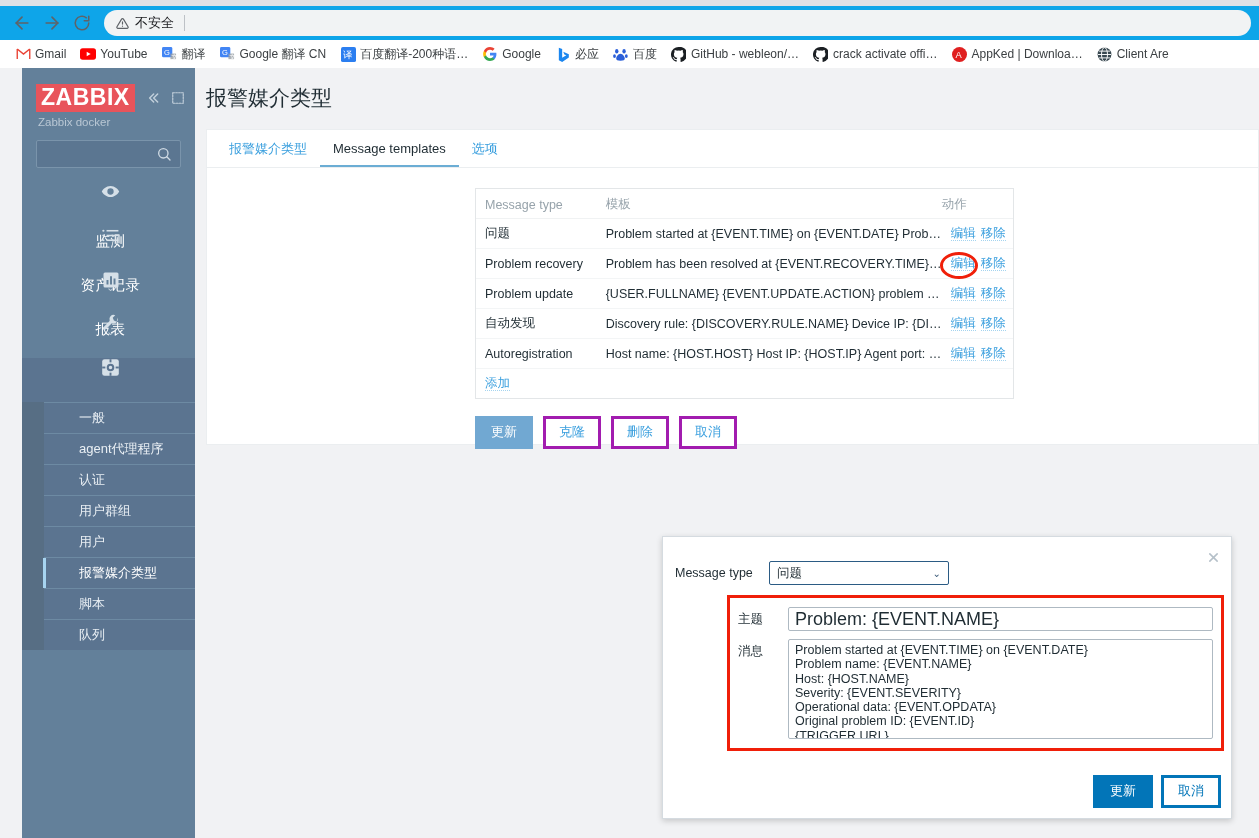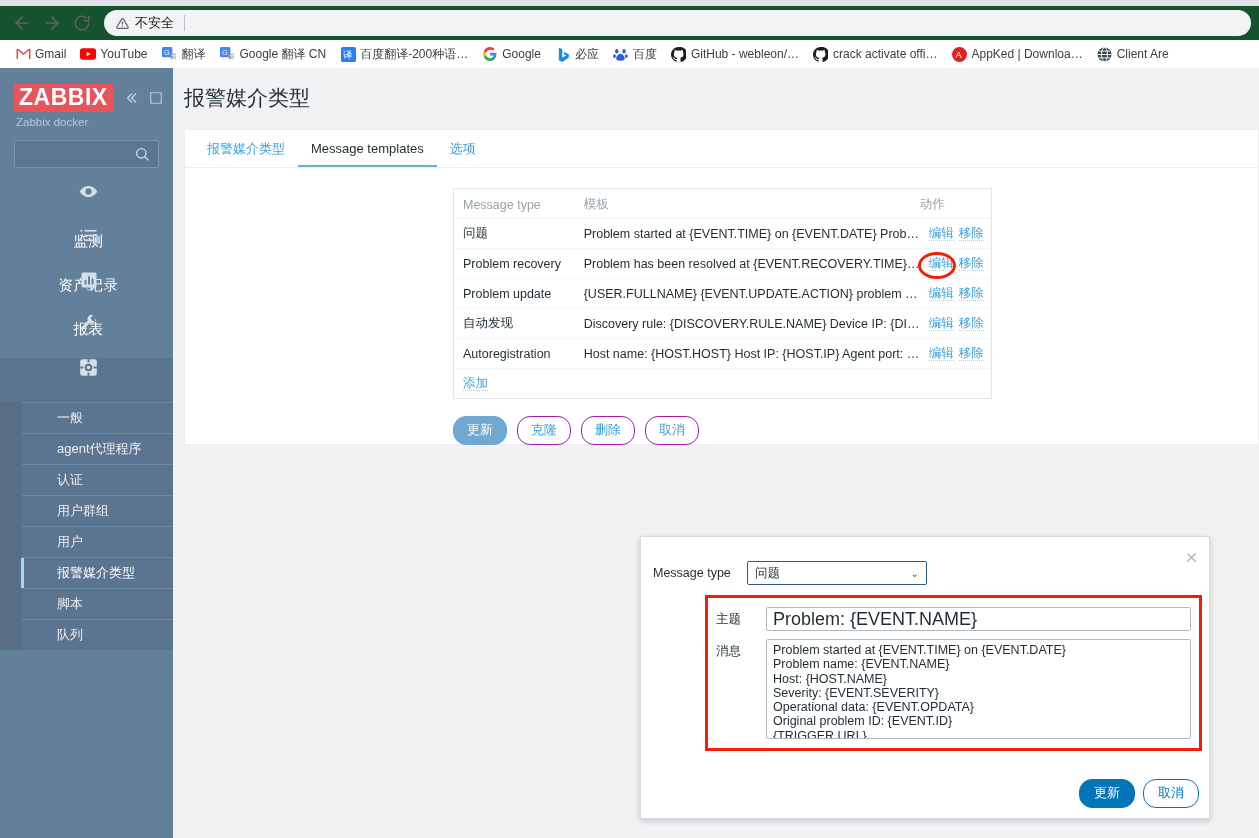--- a/index.html
+++ b/index.html
@@ -8,21 +8,21 @@
     font-family: "Liberation Sans", sans-serif;
     background: #f1f2f4;
     overflow: hidden;
   }
 
   
   .browser-chrome { background: #ffffff; height: 68px; position: relative; }
   .tabstrip { height: 6px; background: #dee1e6; }
   .tabstrip .tab-pill { position:absolute; left: 1150px; top:0; width:109px; height:6px; background:#dee1e6; }
 
-  .toolbar { height: 34px; display: flex; align-items: center; padding: 0 8px; gap: 2px; background:#14532d; }
+  .toolbar { height: 34px; display: flex; align-items: center; padding: 0 8px; gap: 2px; background:#0ea5e9; }
   .nav-btn {
     width: 28px; height: 28px; display: flex; align-items: center; justify-content: center;
     border-radius: 50%; color: #5f6368; flex: 0 0 auto;
   }
   .nav-btn svg { display: block; }
   .omnibox {
     flex: 1 1 auto; height: 26px; background: #f1f3f4; border-radius: 13px;
     display: flex; align-items: center; padding: 0 12px; margin-left: 6px; gap: 6px;
     font-size: 13px; color: #202124; min-width: 0;
   }
@@ -35,21 +35,21 @@
   .bookmarks {
     height: 28px; display: flex; align-items: center; gap: 0px; padding: 0 8px;
     background: #fff; font-size: 12px; color: #3c4043; white-space: nowrap; overflow: hidden;
   }
   .bm { display: flex; align-items: center; gap: 4px; padding: 3px 7px; border-radius: 4px; flex: 0 0 auto; }
   .bm-label { font-size: 12px; color: #3c4043; }
   .favicon { width: 16px; height: 16px; display:flex; align-items:center; justify-content:center; flex:0 0 auto; }
   .favicon svg { display:block; }
 
   
-  .app { display: flex; height: 770px; background: #f1f2f4; }
+  .app { display: flex; height: 770px; background: #f1f2f4; margin-left: 22px; }
 
   
   .sidebar {
     width: 173px; flex: 0 0 173px; background: #63809a; position: relative;
     display: flex; flex-direction: column;
   }
   .sb-top { padding: 10px 0 0 0; }
   .sb-logo-row { display:flex; align-items:center; padding: 6px 12px 0 14px; gap: 10px; }
   .zbx-logo {
     background: #e8545b; color: #fff; font-size: 23px; font-weight: 700;
@@ -119,21 +119,21 @@
   table.msg-tbl tr:last-child td { border-bottom: none; }
   td.c-type { width: 122px; white-space: nowrap; }
   td.c-tpl { max-width: 345px; overflow: hidden; text-overflow: ellipsis; white-space: nowrap; }
   td.c-act { width: 72px; white-space: nowrap; padding-left: 0; padding-right: 6px; }
   .lnk { color: #3a9fde; border-bottom: 1px dotted #a5d4ef; cursor: pointer; }
   .act-sep { display: inline-block; width: 5px; }
   .add-row td { padding-top: 8px; padding-bottom: 9px; }
 
   .btn-row { margin: 17px 0 0 268px; display: flex; gap: 10px; }
   .btn {
-    font-size: 13px; padding: 5px 13px 6px 13px; border-radius: 13px; border: 1px solid #a21caf;
+    font-size: 13px; padding: 5px 13px 6px 13px; border-radius: 0; border: 3px solid #a21caf;
     background: #fff; color: #3a9fde; line-height: 1.25; cursor: pointer;
   }
   .btn.primary { background: #71a8d2; border-color: #71a8d2; color: #fff; }
 
   
   .annot-circle {
     position: absolute; border: 3px solid #f01f09; border-radius: 50%;
     width: 38px; height: 27px; pointer-events: none;
   }
 

